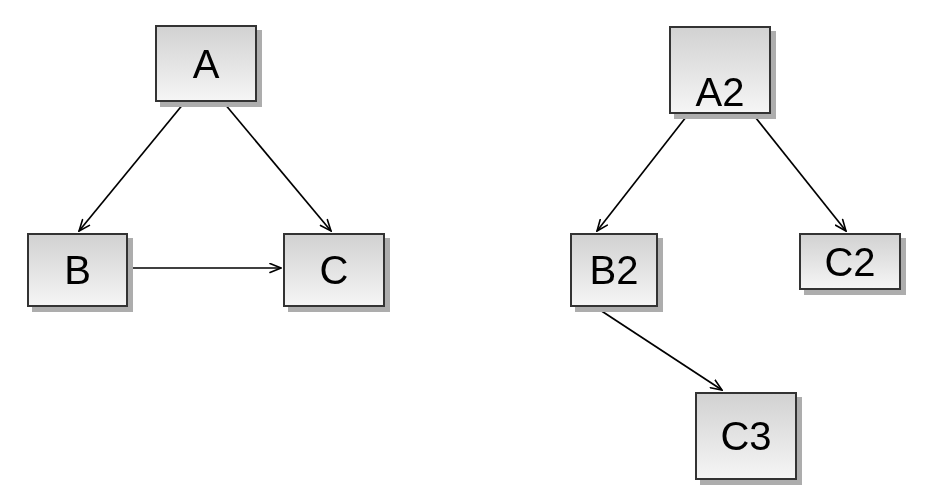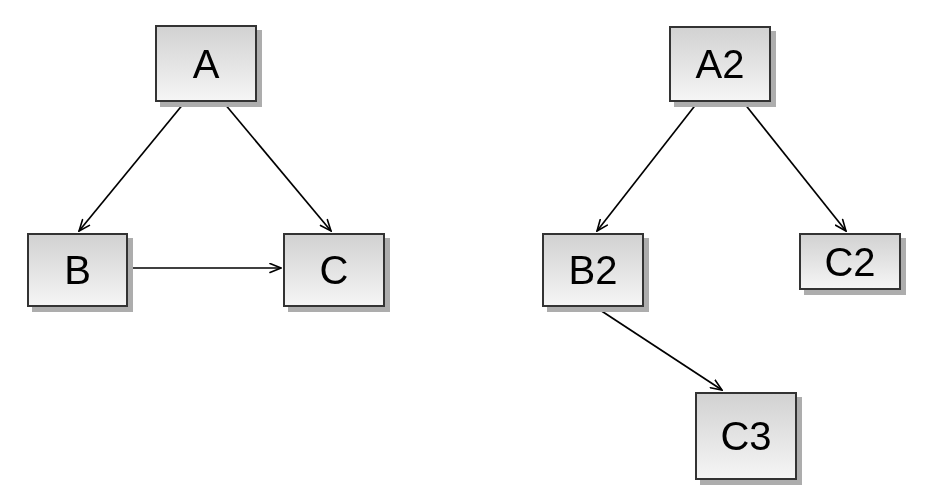--- a/index.html
+++ b/index.html
@@ -70,24 +70,24 @@
   <div id="nodes-layer">
       <div class="node" style="left: 155px; top: 25px; width: 102px; height: 77px;">
         <span class="node-label">A</span>
       </div>
       <div class="node" style="left: 27px; top: 233px; width: 101px; height: 74px;">
         <span class="node-label">B</span>
       </div>
       <div class="node" style="left: 283px; top: 233px; width: 102px; height: 74px;">
         <span class="node-label">C</span>
       </div>
-      <div class="node" style="left: 669px; top: 26px; width: 102px; height: 76px;">
+      <div class="node" style="left: 669px; top: 26px; width: 102px; height: 88px; align-items: flex-end;">
         <span class="node-label">A2</span>
       </div>
-      <div class="node" style="left: 542px; top: 233px; width: 102px; height: 74px;">
+      <div class="node" style="left: 570px; top: 233px; width: 88px; height: 74px;">
         <span class="node-label">B2</span>
       </div>
       <div class="node" style="left: 799px; top: 233px; width: 102px; height: 57px;">
         <span class="node-label">C2</span>
       </div>
       <div class="node" style="left: 695px; top: 392px; width: 102px; height: 88px;">
         <span class="node-label">C3</span>
       </div>
     </div>
 </div>

